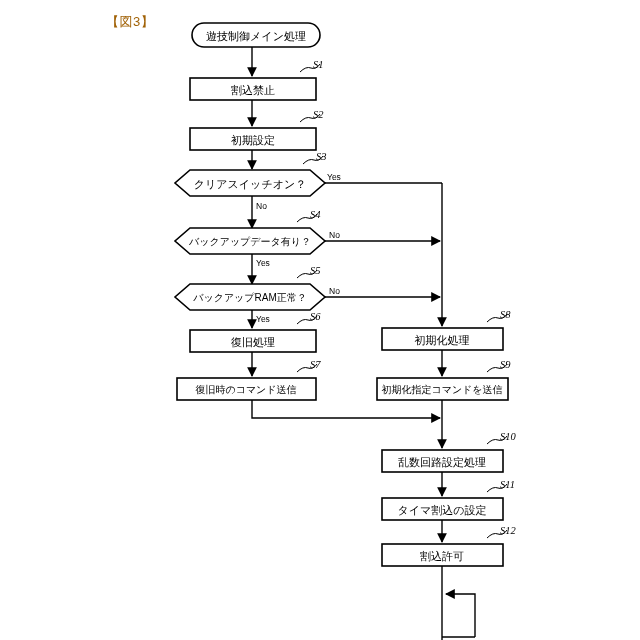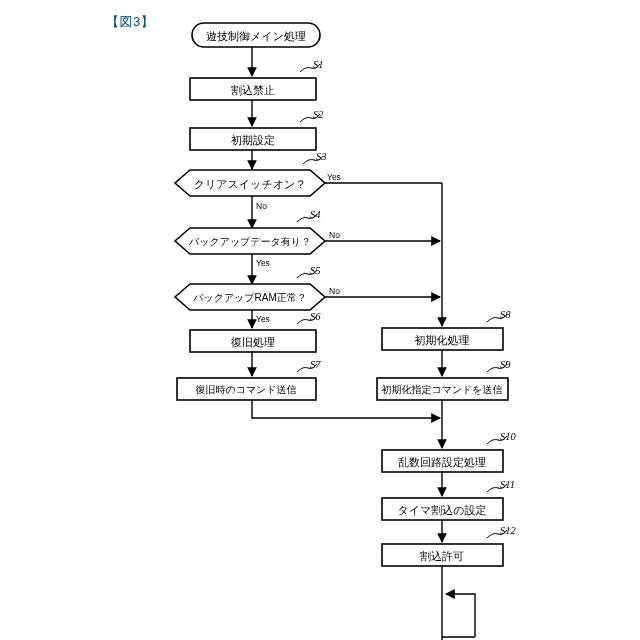--- a/index.html
+++ b/index.html
@@ -15,21 +15,21 @@
     width: 640px;
     height: 640px;
     background: #ffffff;
     overflow: hidden;
   }
   #figure-label {
     position: absolute;
     left: 106px;
     top: 13px;
     font-size: 13px;
-    color: #0c4a6e;
+    color: #a16207;
     letter-spacing: 0.5px;
     white-space: nowrap;
   }
   svg#flow {
     position: absolute;
     left: 0;
     top: 0;
     width: 640px;
     height: 640px;
   }

